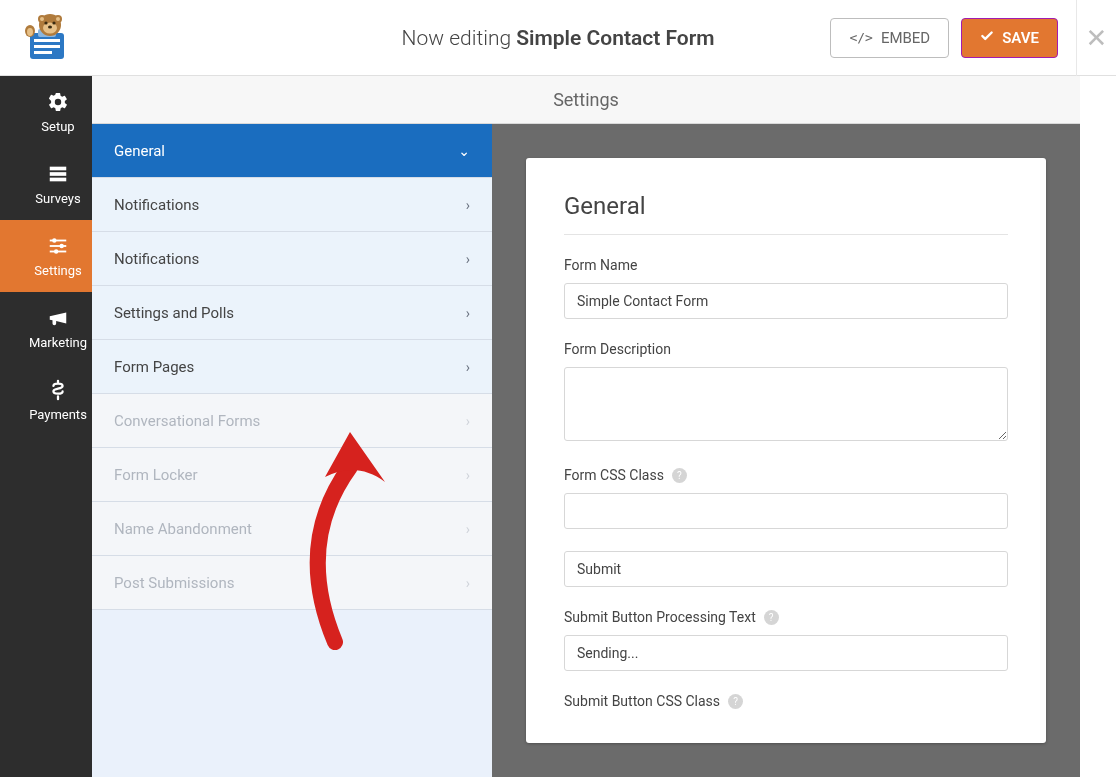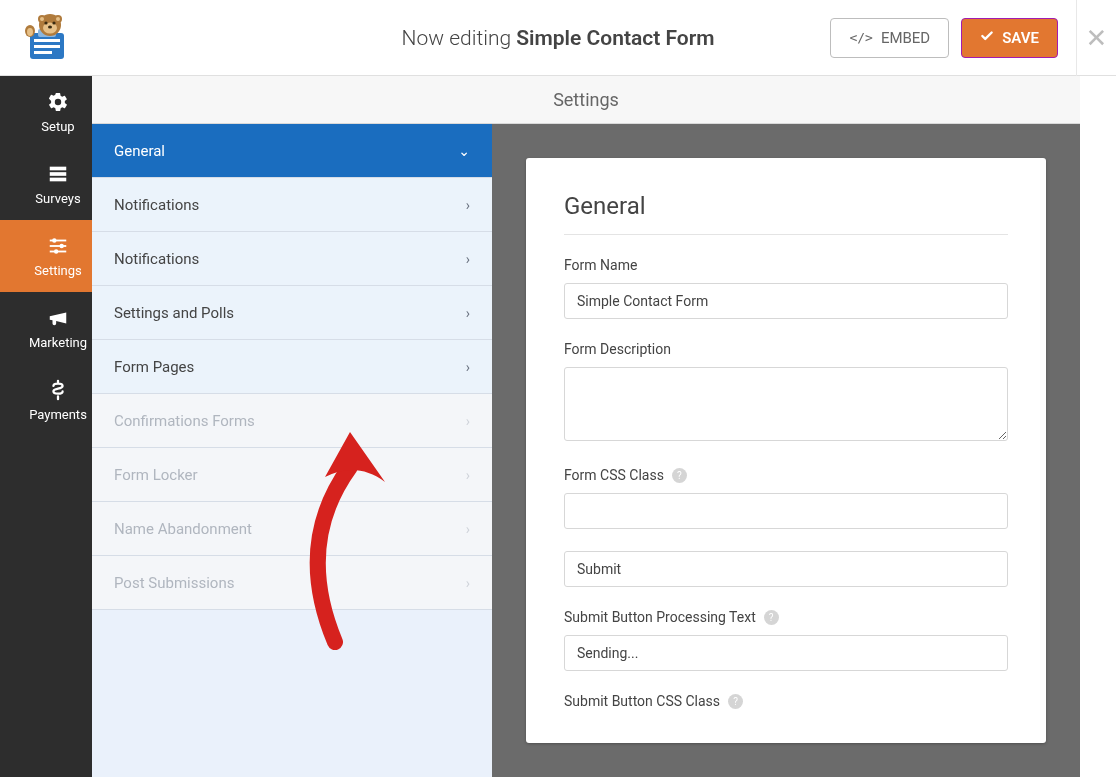--- a/index.html
+++ b/index.html
@@ -217,21 +217,21 @@
   </div>
   <div class="sub-item">
     <span>Settings and Polls</span>
     <span class="chev">›</span>
   </div>
   <div class="sub-item">
     <span>Form Pages</span>
     <span class="chev">›</span>
   </div>
   <div class="sub-item muted">
-    <span>Confirmations Forms</span>
+    <span>Conversational Forms</span>
     <span class="chev">›</span>
   </div>
   <div class="sub-item muted">
     <span>Form Locker</span>
     <span class="chev">›</span>
   </div>
   <div class="sub-item muted">
     <span>Name Abandonment</span>
     <span class="chev">›</span>
   </div>

